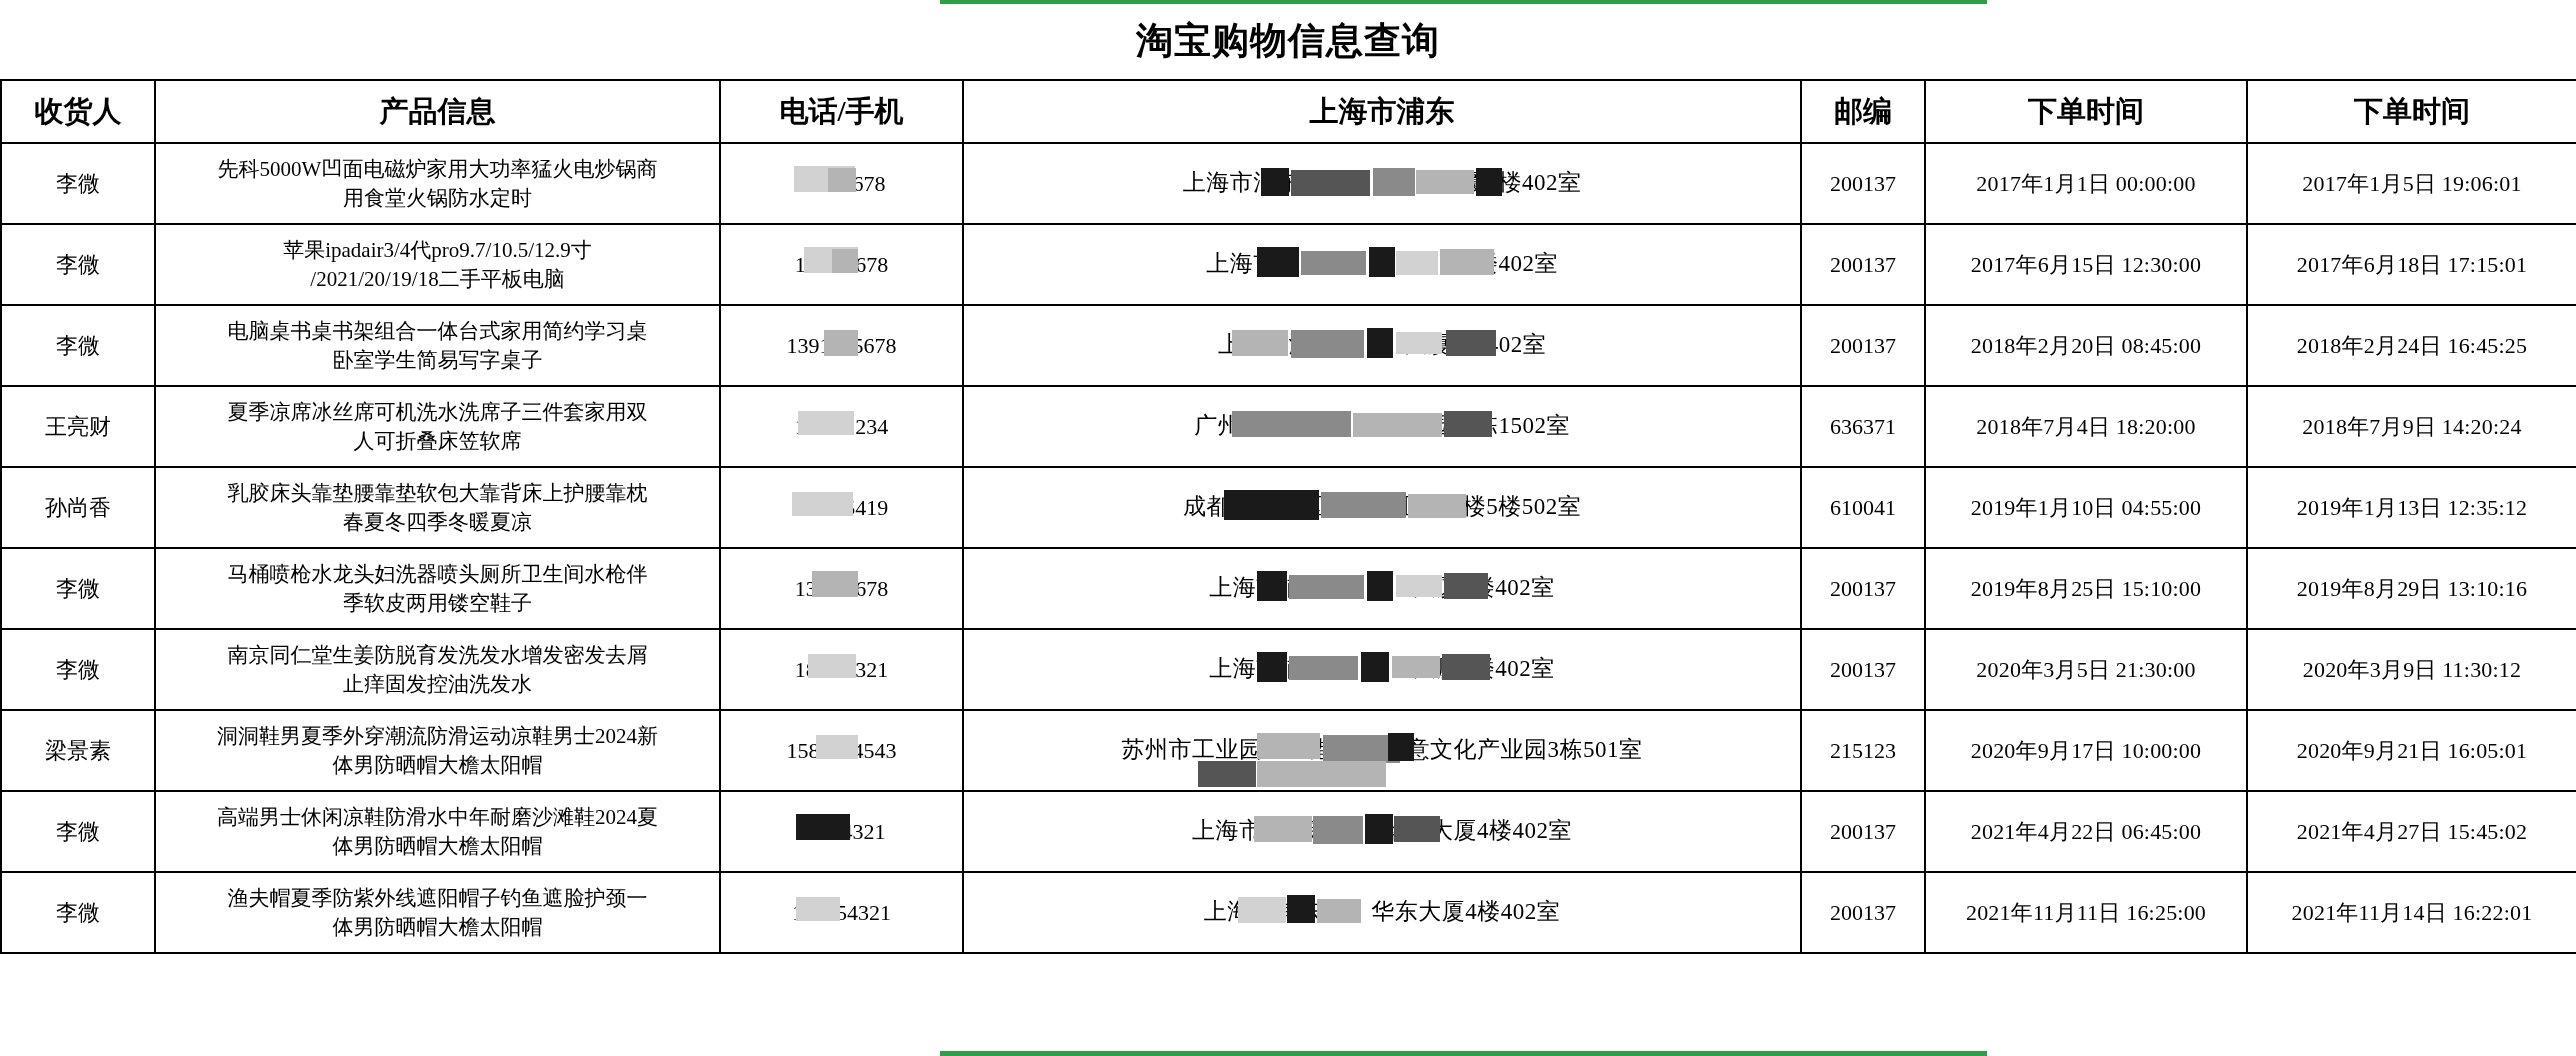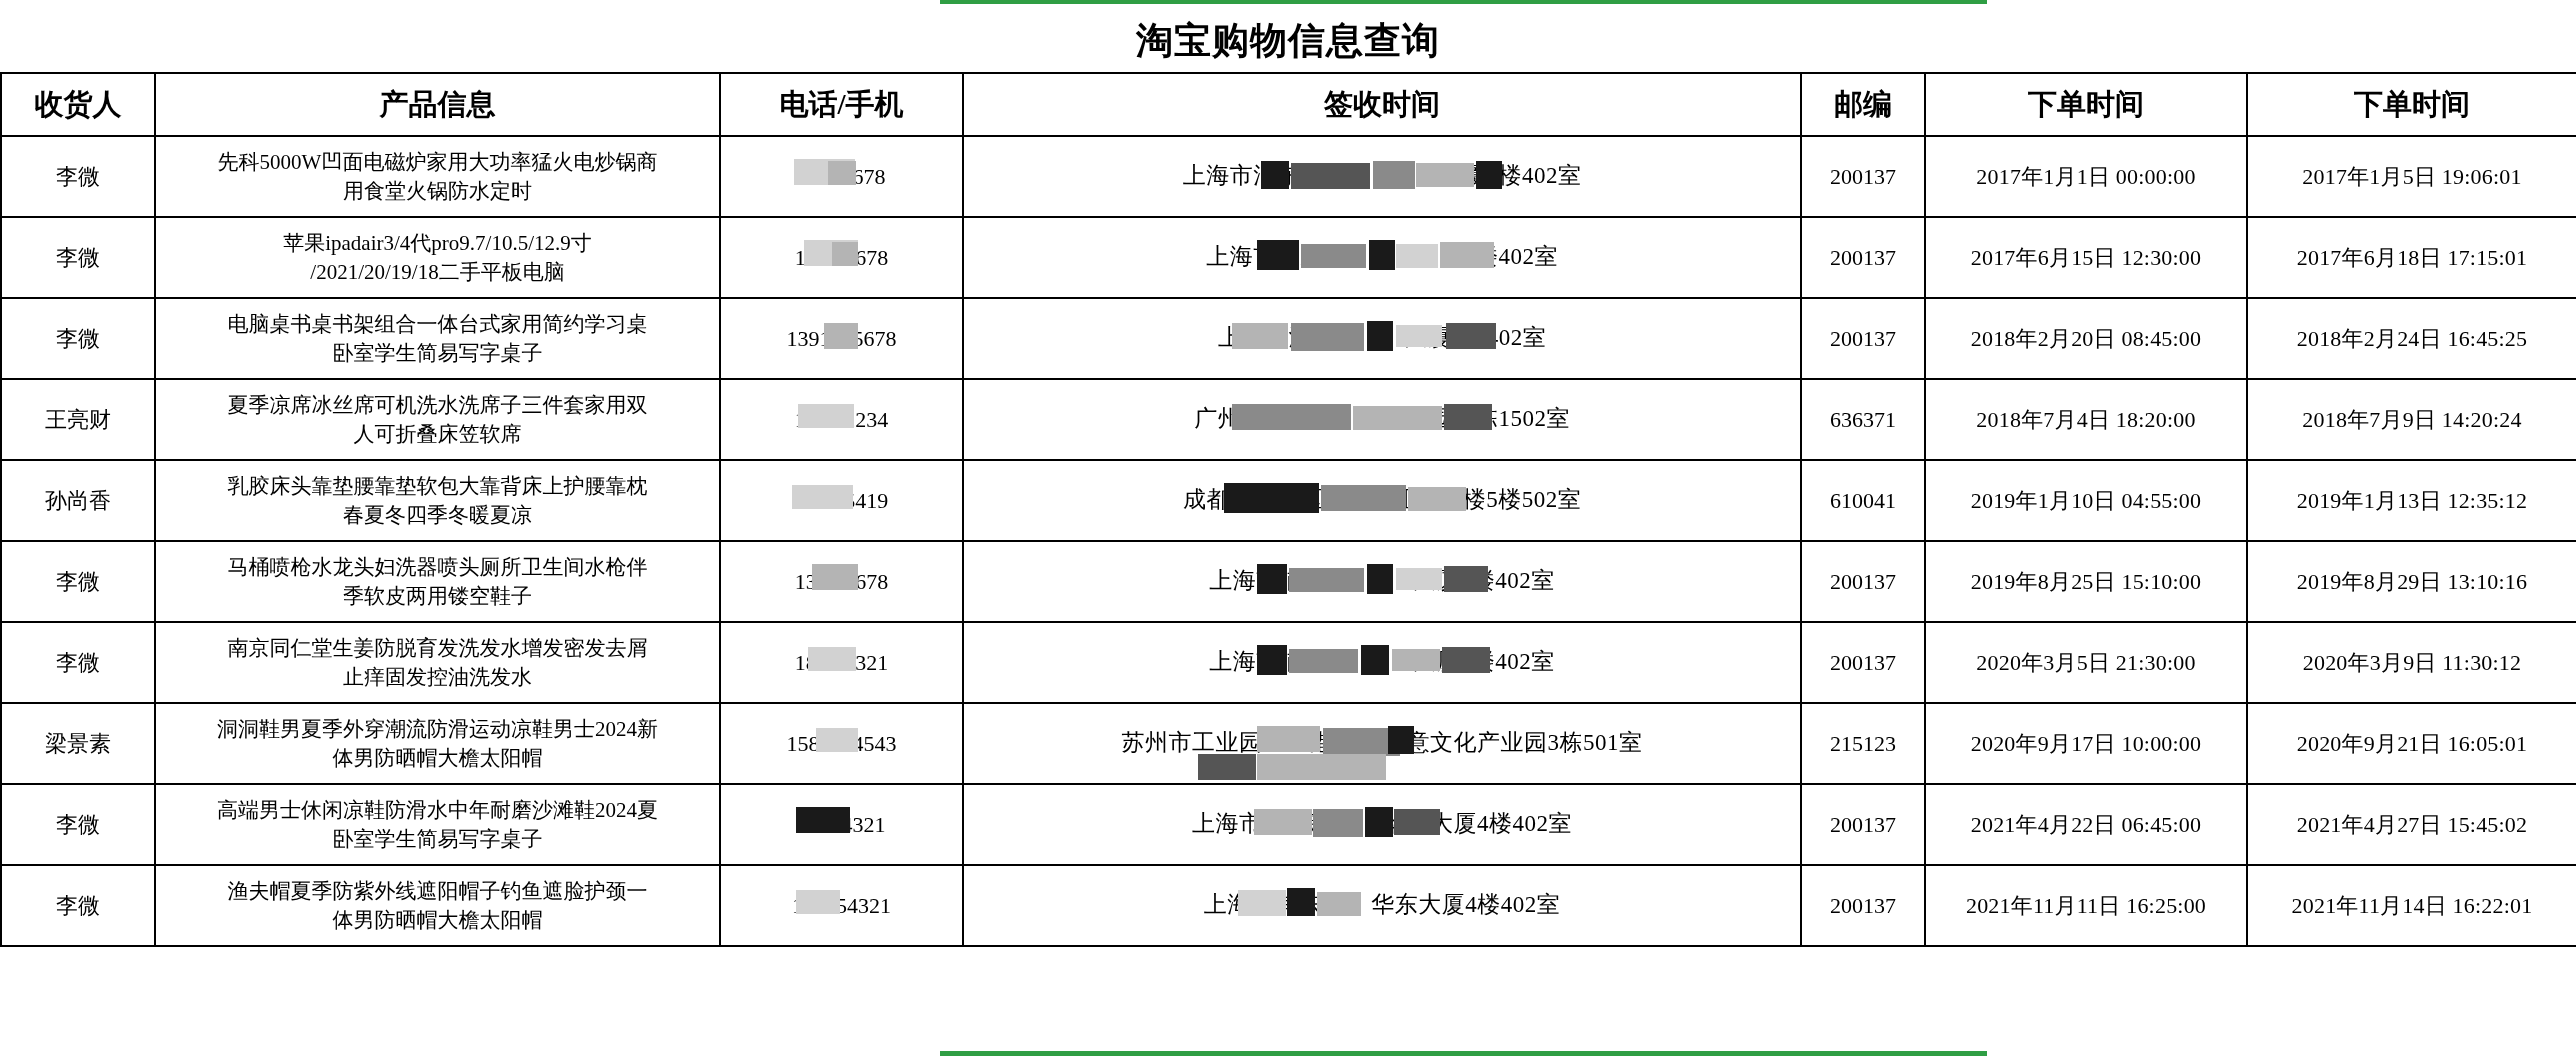--- a/index.html
+++ b/index.html
@@ -36,21 +36,21 @@
     width: 2576px;
     text-align: center;
     font-size: 37px;
     font-weight: bold;
     letter-spacing: 1px;
     font-family: "Liberation Serif", "DejaVu Serif", serif;
   }
   .table-wrap {
     position: absolute;
     left: 0px;
-    top: 72px;
+    top: 79px;
     width: 2576px;
   }
   table.grid {
     border-collapse: collapse;
     width: 2576px;
     table-layout: fixed;
   }
   table.grid th, table.grid td {
     border: 2px solid #000000;
     padding: 0;
@@ -155,21 +155,21 @@
         <col class="col-addr">
         <col class="col-zip">
         <col class="col-order">
         <col class="col-sign">
       </colgroup>
       <thead>
         <tr>
           <th>收货人</th>
           <th>产品信息</th>
           <th>电话/手机</th>
-          <th>签收时间</th>
+          <th>上海市浦东</th>
           <th>邮编</th>
           <th>下单时间</th>
           <th>下单时间</th>
         </tr>
       </thead>
       <tbody>
 
         <tr>
           <td class="name-cell">
               <span class="cell-inner">李微</span>
@@ -415,21 +415,21 @@
               <span class="cell-inner">2020年9月21日 16:05:01</span>
             </td>
         </tr>
 
         <tr>
           <td class="name-cell">
               <span class="cell-inner">李微</span>
             </td>
           <td class="prod-cell">
               <span class="cell-inner">高端男士休闲凉鞋防滑水中年耐磨沙滩鞋2024夏
-卧室学生简易写字桌子</span>
+体男防晒帽大檐太阳帽</span>
             </td>
           <td class="phone-cell">
             <span class="cell-inner">18&nbsp;&nbsp;&nbsp;&nbsp;4321</span>
             <span class="redact r-dark" style="left:75px; top:22px; width:54px; height:26px;"></span>
           </td>
           <td class="addr-cell">
             <span class="addr-text">上海市浦东新&nbsp;&nbsp;&nbsp;&nbsp;&nbsp;&nbsp;&nbsp;&nbsp;华东大厦4楼402室</span>
             <span class="redact r-light" style="left:290px; top:24px; width:58px; height:26px;"></span>
             <span class="redact r-grey" style="left:349px; top:24px; width:50px; height:28px;"></span>
             <span class="redact r-dark" style="left:401px; top:22px; width:28px; height:30px;"></span>

